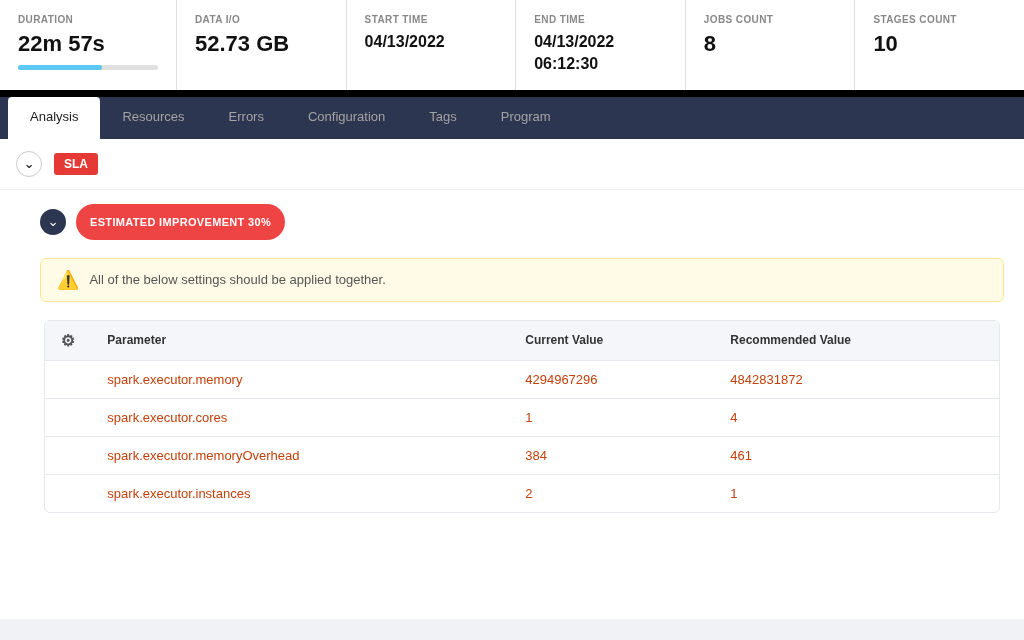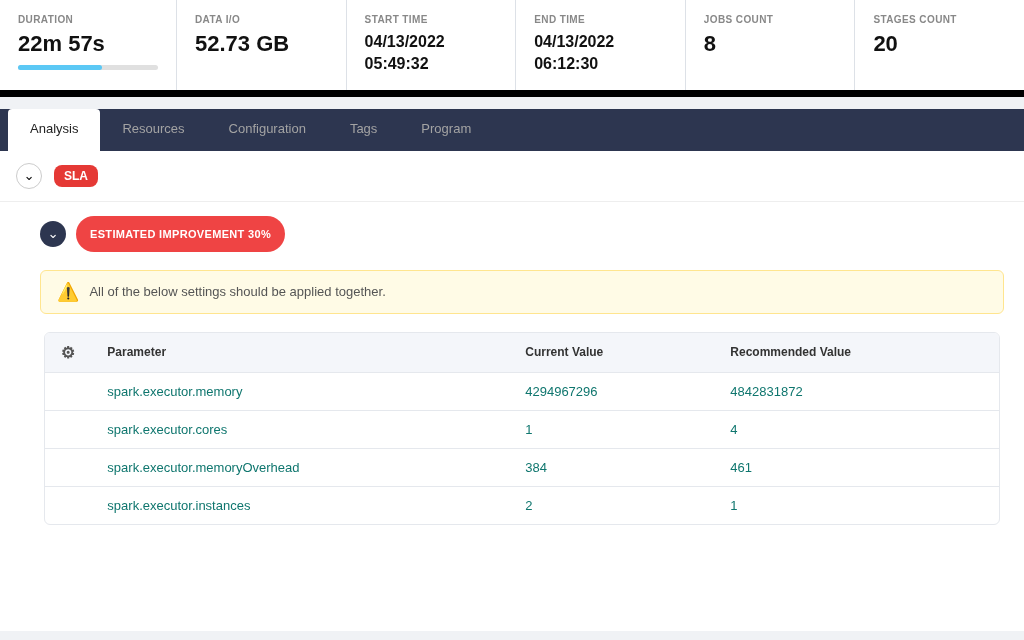--- a/index.html
+++ b/index.html
@@ -49,21 +49,20 @@
       background: #5bc8f5;
       border-radius: 3px;
       width: 60%;
     }
 
     
     .tabs-bar {
       display: flex;
       background: #2d3650;
       padding: 0 8px;
-      margin-top: 12px;
     }
     .tab-item {
       padding: 12px 22px;
       color: #a3a3a3;
       font-size: 13px;
       cursor: pointer;
       border-bottom: 3px solid transparent;
       white-space: nowrap;
     }
     .tab-item.active {
@@ -99,21 +98,21 @@
       justify-content: center;
       cursor: pointer;
       flex-shrink: 0;
     }
     .sla-badge {
       background: #e53935;
       color: #fff;
       font-size: 12px;
       font-weight: 700;
       padding: 4px 10px;
-      border-radius: 8px;
+      border-radius: 3px;
     }
     .sla-text {
       font-size: 14px;
       font-weight: 500;
       color: #222;
     }
 
     
     .insight-panel {
       padding: 14px 20px 14px 40px;
@@ -182,21 +181,21 @@
       padding: 10px 16px;
       text-align: left;
       font-size: 12px;
       font-weight: 700;
       color: #333;
       border-bottom: 1px solid #e5e8ed;
     }
     .param-table td {
       padding: 11px 16px;
       font-size: 13px;
-      color: #0f766e;
+      color: #c2410c;
       border-bottom: 1px solid #e5e8ed;
     }
     .param-table tr:last-child td { border-bottom: none; }
     .table-icon-cell {
       width: 40px;
       text-align: center;
       vertical-align: middle;
     }
   </style>
 </head>
@@ -213,43 +212,43 @@
   </div>
 
   <div class="metric-card">
     <div class="metric-label">DATA I/O</div>
     <div class="metric-value">52.73 GB</div>
   </div>
 
   <div class="metric-card">
     <div class="metric-label">START TIME</div>
     <div class="metric-value-sm">04/13/2022</div>
-    <div class="metric-value-sm">05:49:32</div>
   </div>
 
   <div class="metric-card">
     <div class="metric-label">END TIME</div>
     <div class="metric-value-sm">04/13/2022</div>
     <div class="metric-value-sm">06:12:30</div>
   </div>
 
   <div class="metric-card">
     <div class="metric-label">JOBS COUNT</div>
     <div class="metric-value">8</div>
   </div>
 
   <div class="metric-card">
     <div class="metric-label">STAGES COUNT</div>
-    <div class="metric-value">20</div>
+    <div class="metric-value">10</div>
   </div>
 </div>
 
 <div class="tabs-bar">
   <div class="tab-item active">Analysis</div>
   <div class="tab-item">Resources</div>
+  <div class="tab-item">Errors</div>
   <div class="tab-item">Configuration</div>
   <div class="tab-item">Tags</div>
   <div class="tab-item">Program</div>
 </div>
 
 <div class="main-content">
 
   <div class="sla-row">
     <button class="chevron-btn">
       <span>⌄</span>

